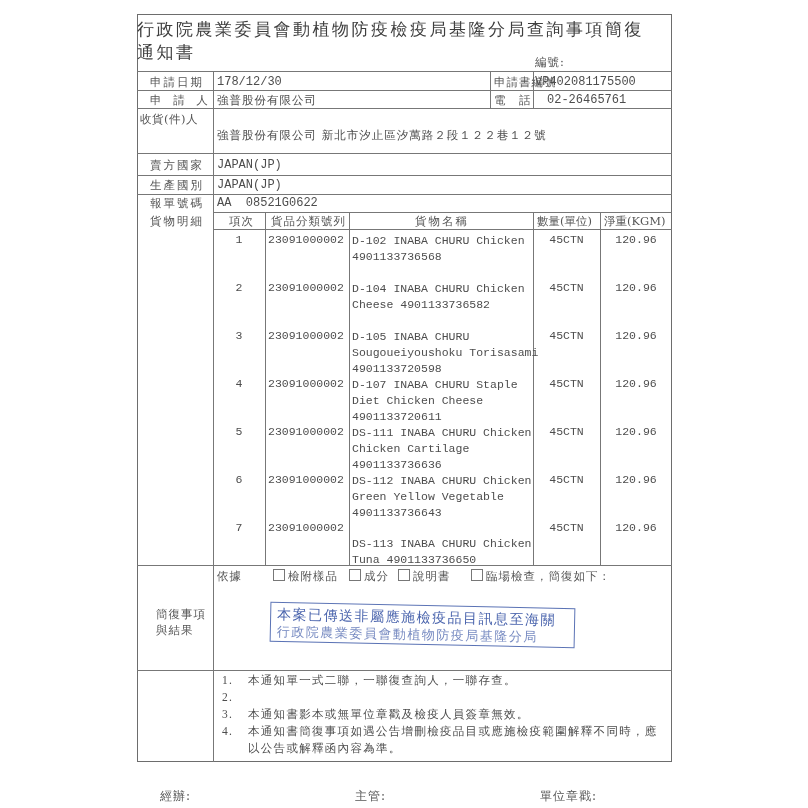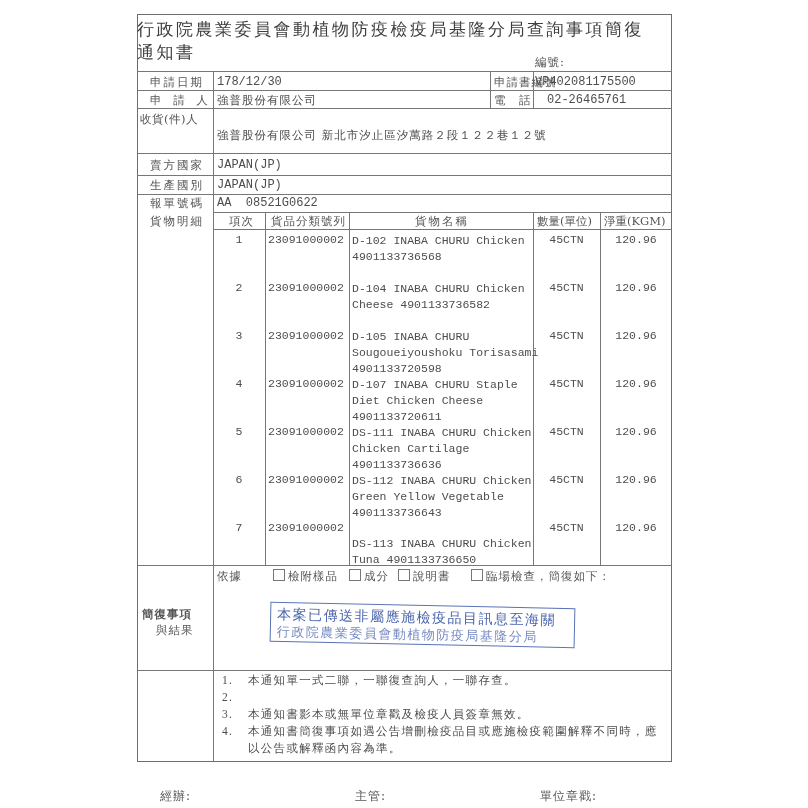--- a/index.html
+++ b/index.html
@@ -141,21 +141,21 @@
 </div>
 <div>
   <div class="cell mono" style="left:213px; width:52px; top:521px; text-align:center;">7</div>
   <div class="cell mono" style="left:268px; top:521px;">23091000002</div>
   <div class="cell mono desc" style="left:352px; top:521px;margin-top:15px;">DS-113 INABA CHURU Chicken
 Tuna 4901133736650</div>
   <div class="cell mono" style="left:533px; width:67px; top:521px; text-align:center;">45CTN</div>
   <div class="cell mono" style="left:600px; width:72px; top:521px; text-align:center;">120.96</div>
 </div>
 
-<div class="lbl" style="left:142px; top:607px; letter-spacing:1px;font-weight:bold;">簡復事項</div>
+<div class="lbl" style="left:156px; top:607px; letter-spacing:1px;">簡復事項</div>
 <div class="lbl" style="left:156px; top:623px; letter-spacing:1px;">與結果</div>
 
 <div class="cjk" style="left:217px; top:569px; color:#555;">依據</div>
 <div class="cjk" style="left:273px; top:569px; color:#555;"><span class="chk"></span><span>檢附樣品</span></div>
 <div class="cjk" style="left:349px; top:569px; color:#555;"><span class="chk"></span><span>成分</span></div>
 <div class="cjk" style="left:398px; top:569px; color:#555;"><span class="chk"></span><span>說明書</span></div>
 <div class="cjk" style="left:471px; top:569px; color:#555;"><span class="chk"></span><span>臨場檢查，簡復如下：</span></div>
 
 <div class="stamp">
   <span class="l1">本案已傳送非屬應施檢疫品目訊息至海關</span>

